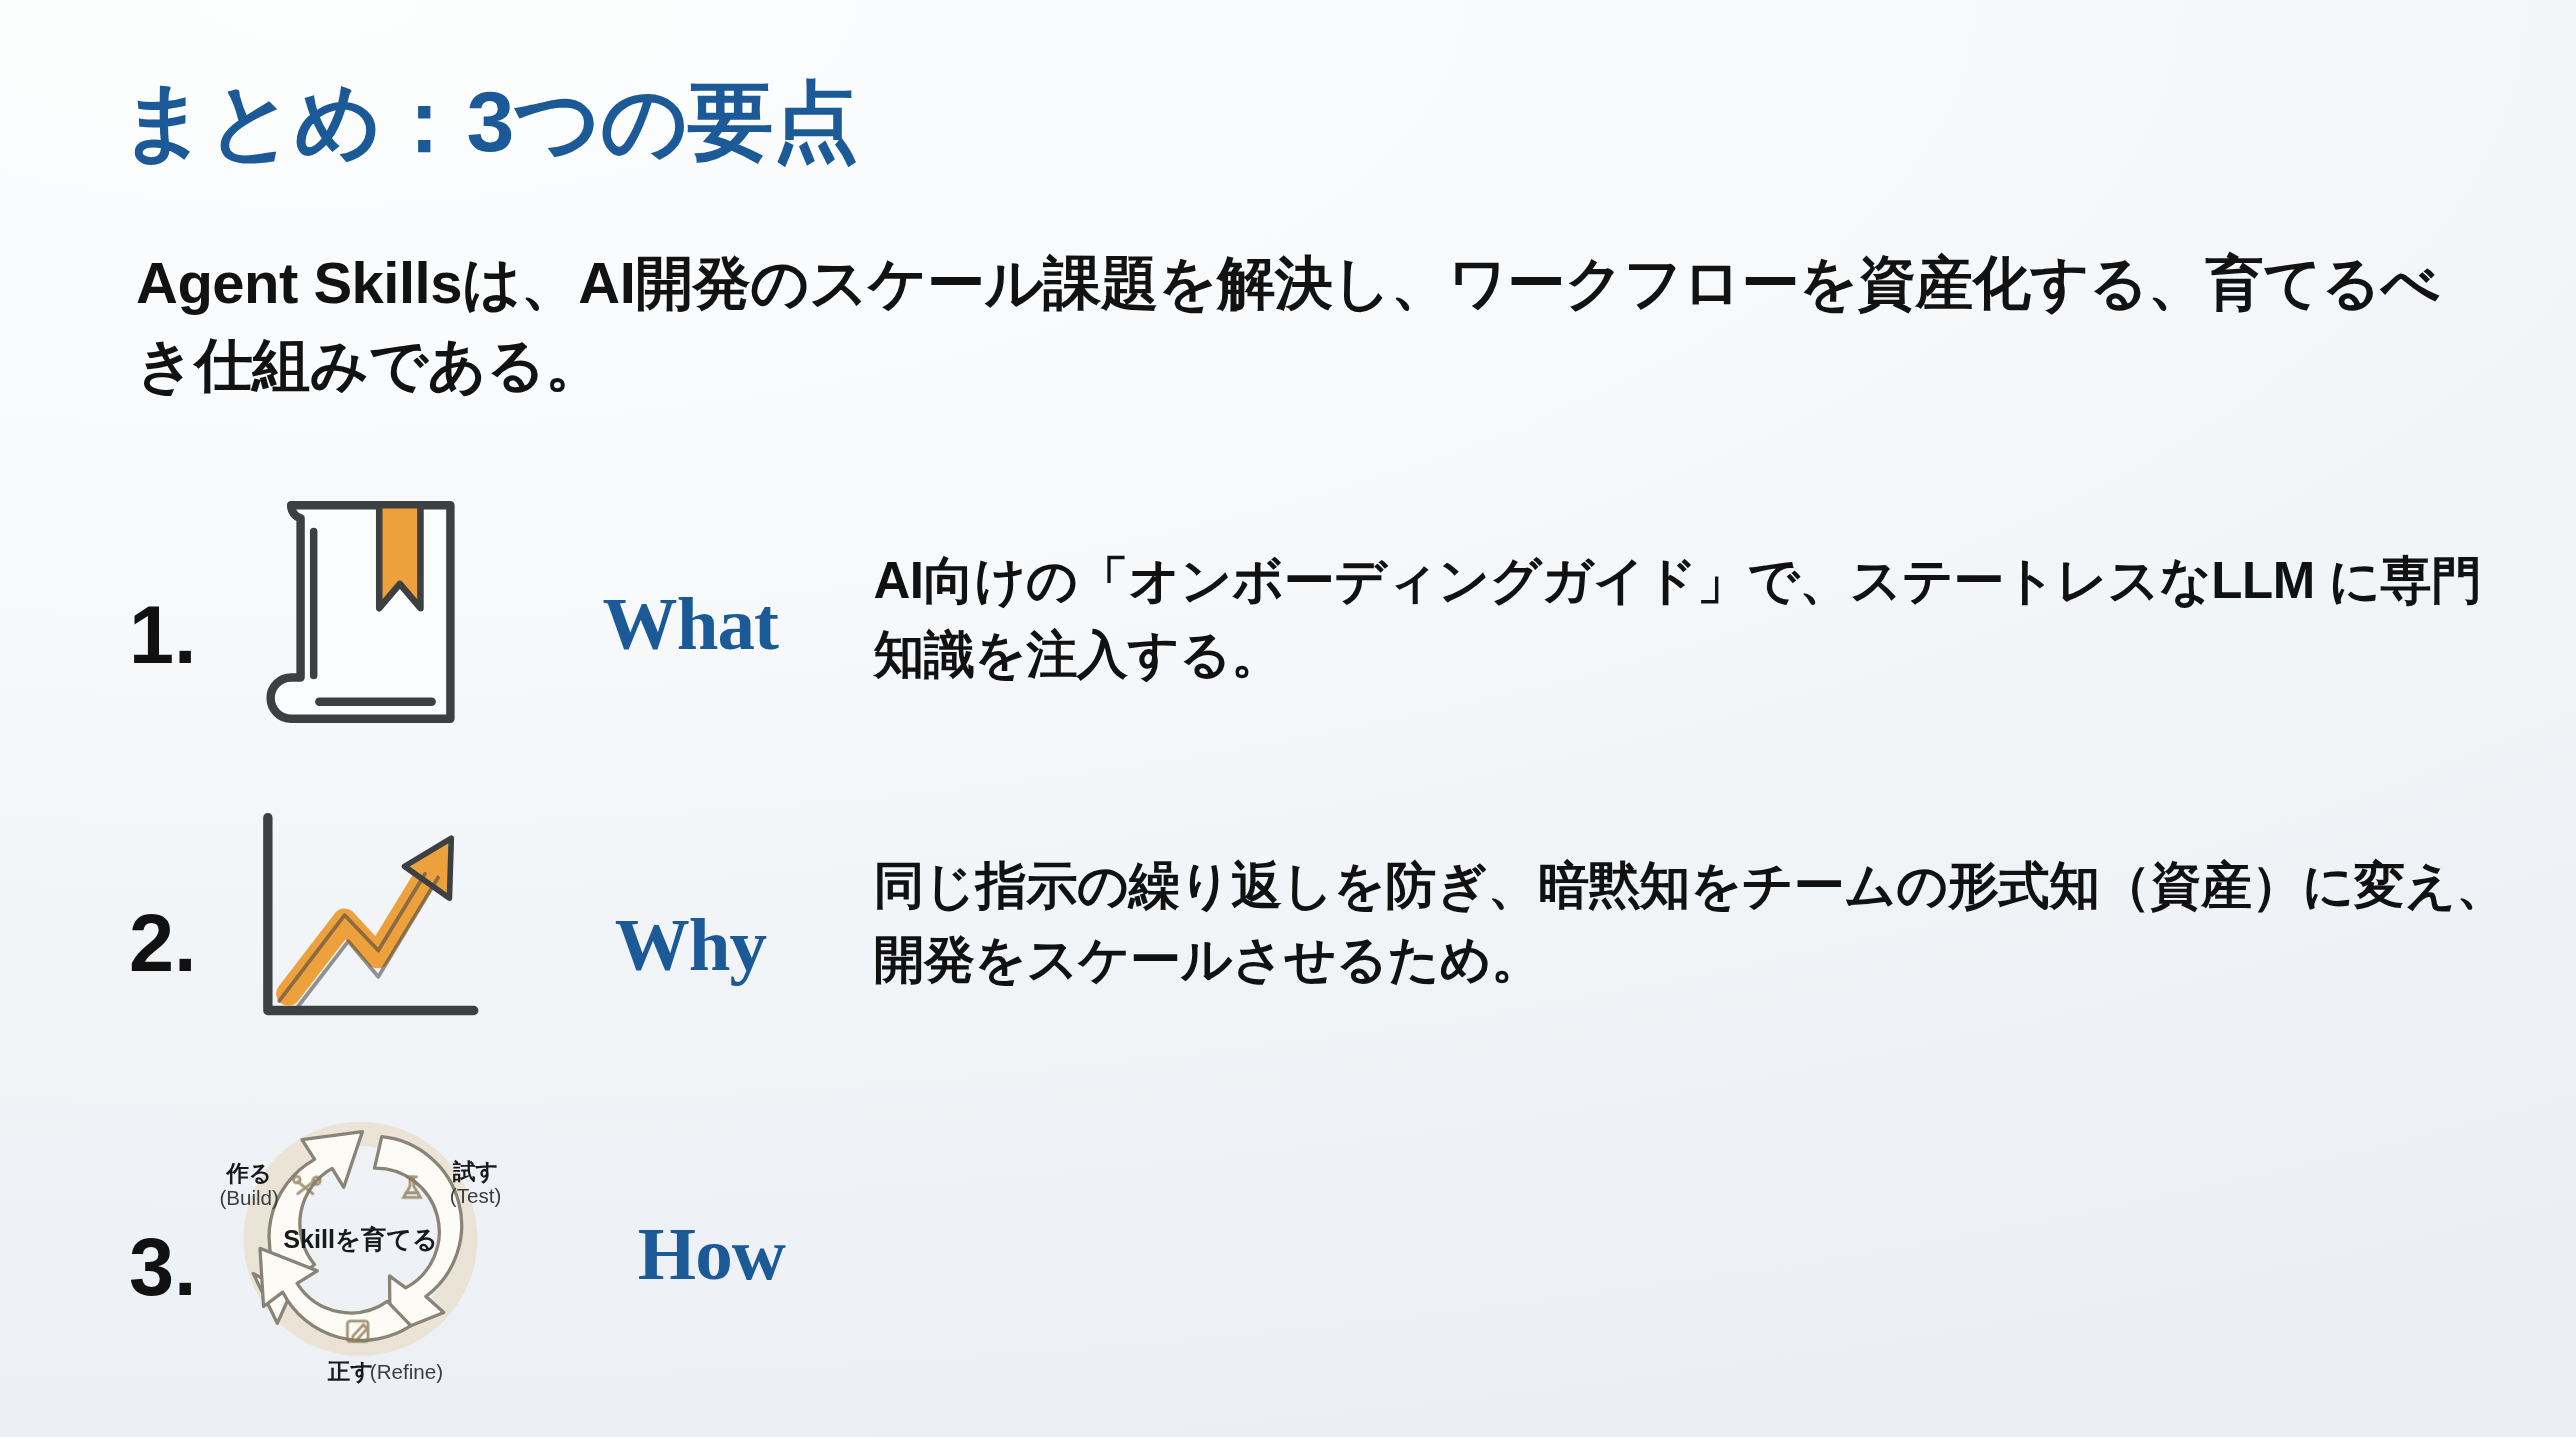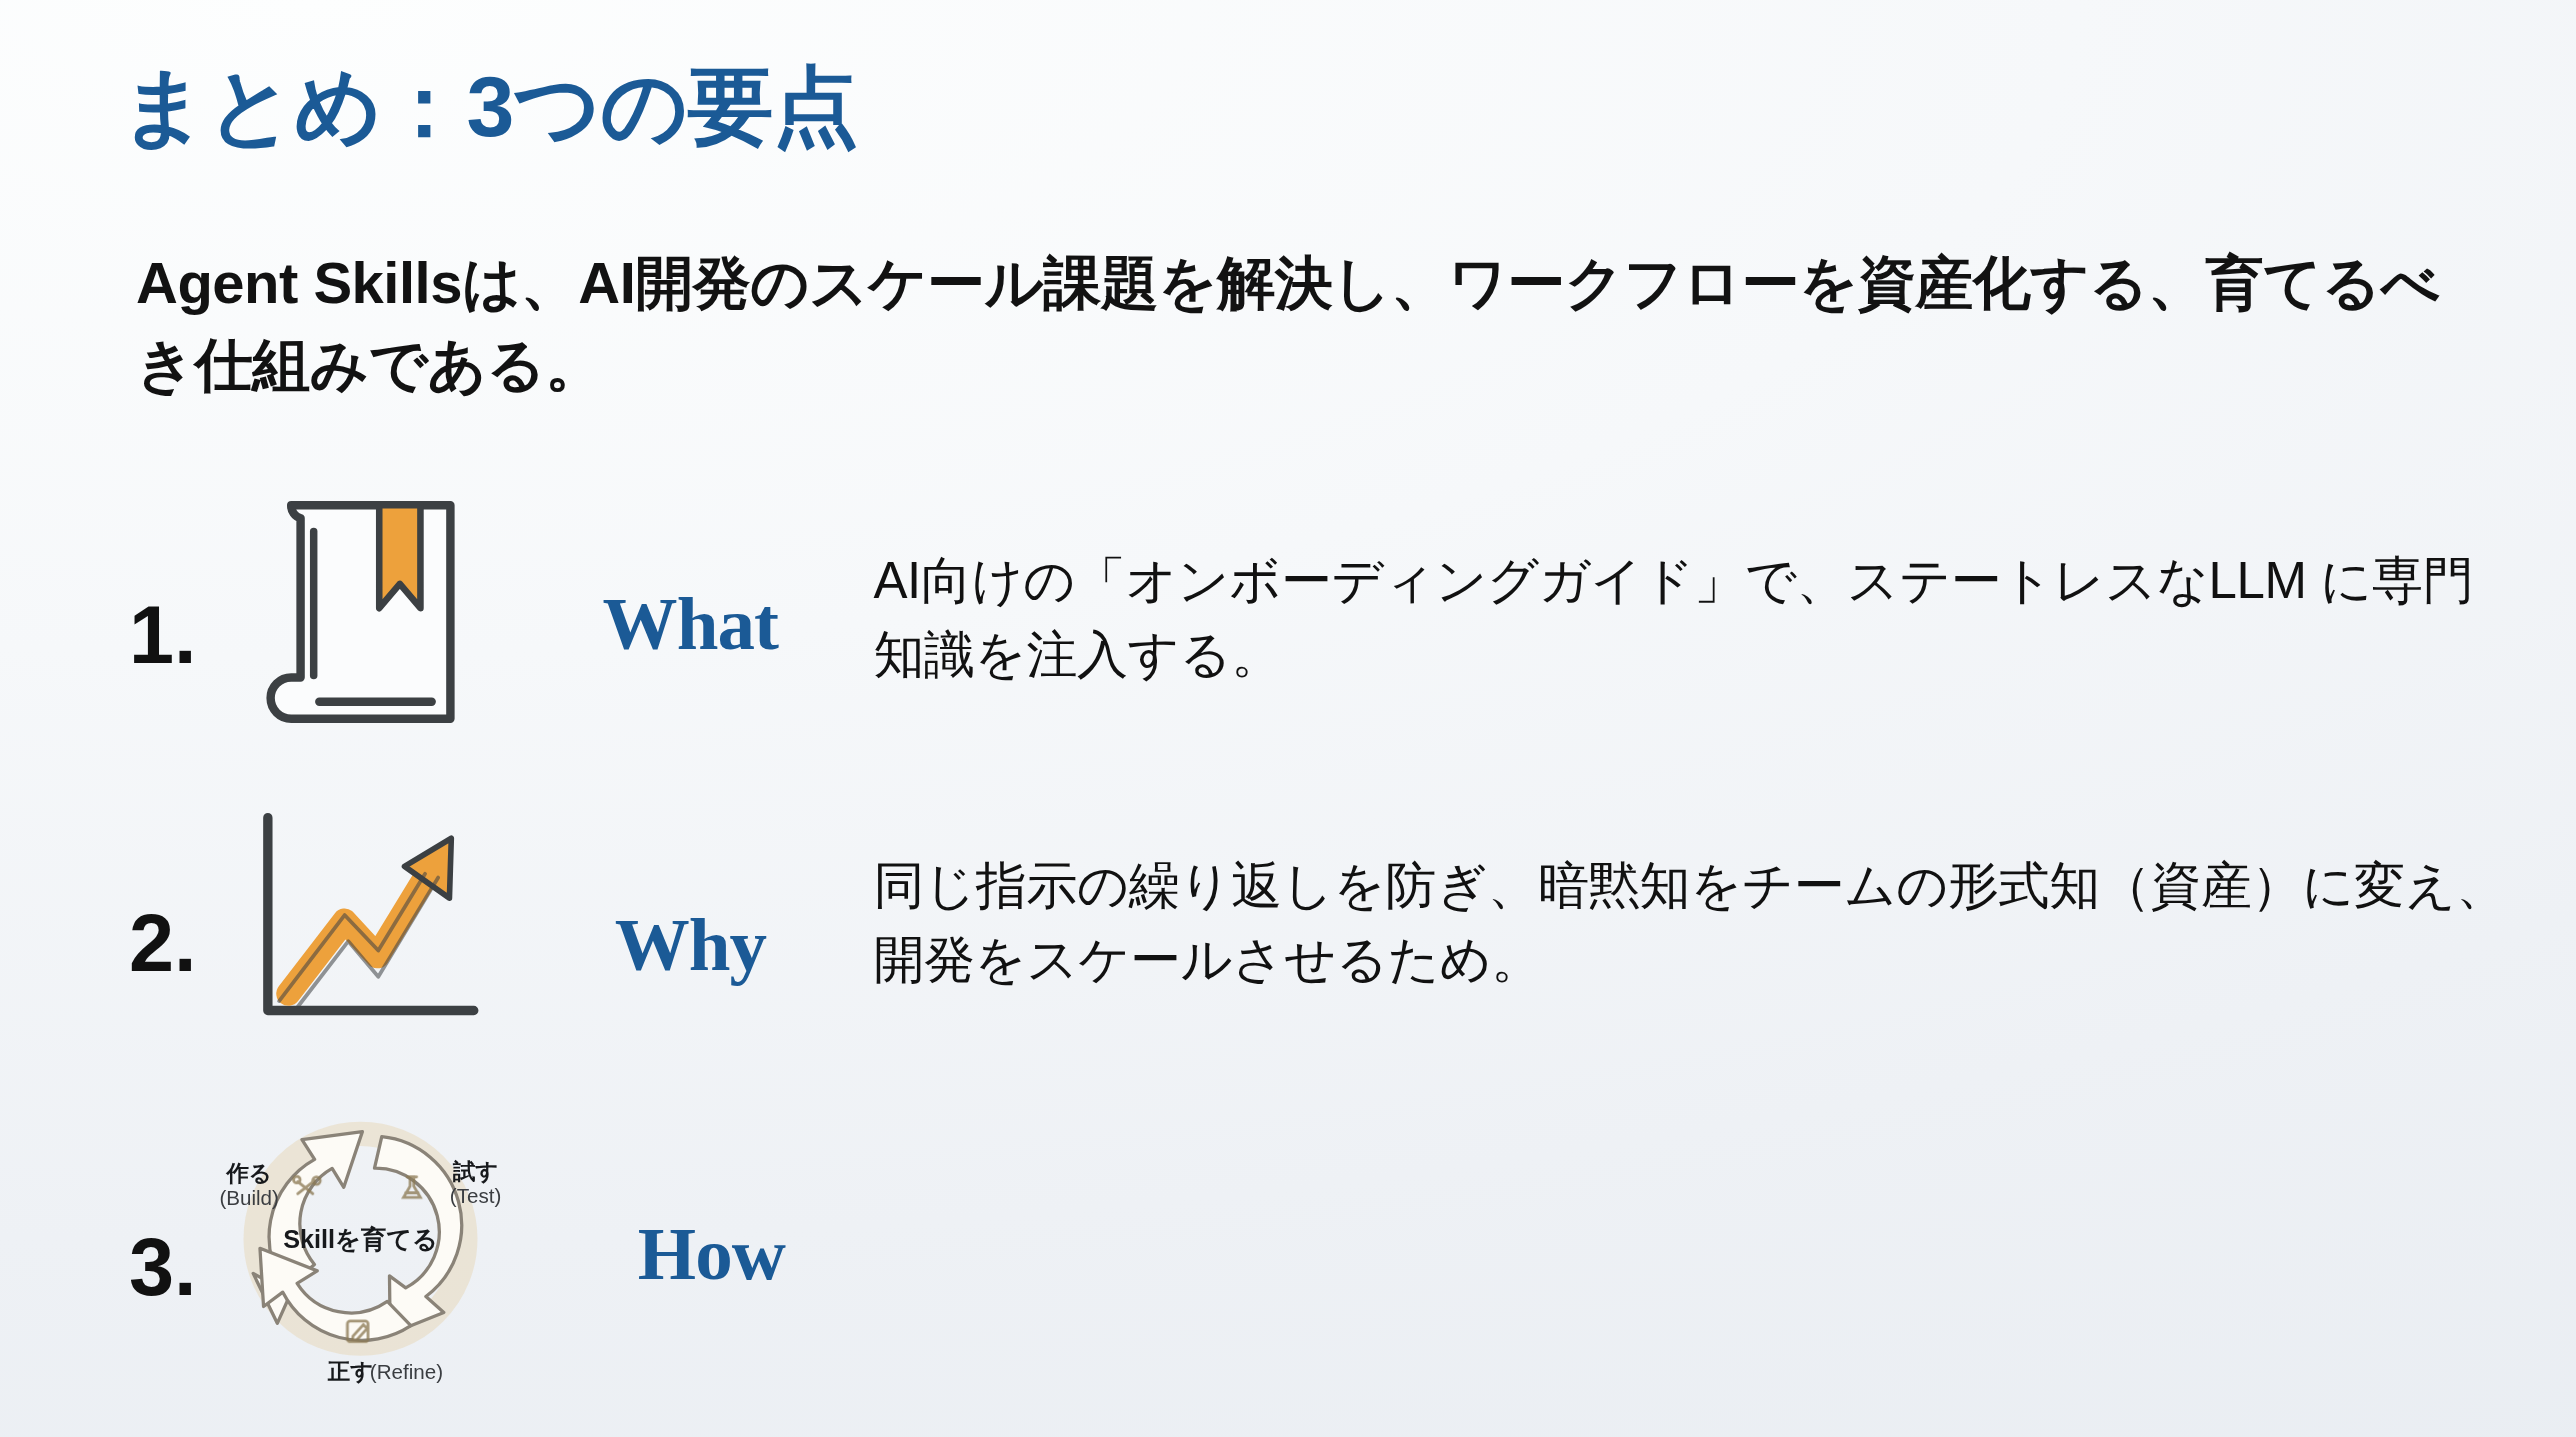--- a/index.html
+++ b/index.html
@@ -17,21 +17,21 @@
 
   .slide {
     position:absolute;
     inset:0;
   }
 
   
   .title {
     position:absolute;
     left:120px;
-    top:61px;
+    top:76px;
     font-size:86px;
     font-weight:bold;
     color:#1b5a96;
     letter-spacing:-0.9px;
     line-height:1.05;
     white-space:nowrap;
   }
 
   
   .lead {
@@ -87,21 +87,21 @@
     font-weight:bold;
     color:#1b5a96;
     text-align:center;
     letter-spacing:-0.9px;
     margin-left:9.4px;
     font-family:Liberation Serif, serif;
   }
   .row-body {
     flex:1 1 auto;
     font-size:51px;
-    font-weight:normal;
+    font-weight:bold;
     color:#111;
     line-height:1.45;
     letter-spacing:-0.4px;
     padding-left:24px;
     padding-right:56px;
   }
 
   .row-1 { height:300px; }
   .row-2 { height:309px; }
   .row-3 { height:328px; }

